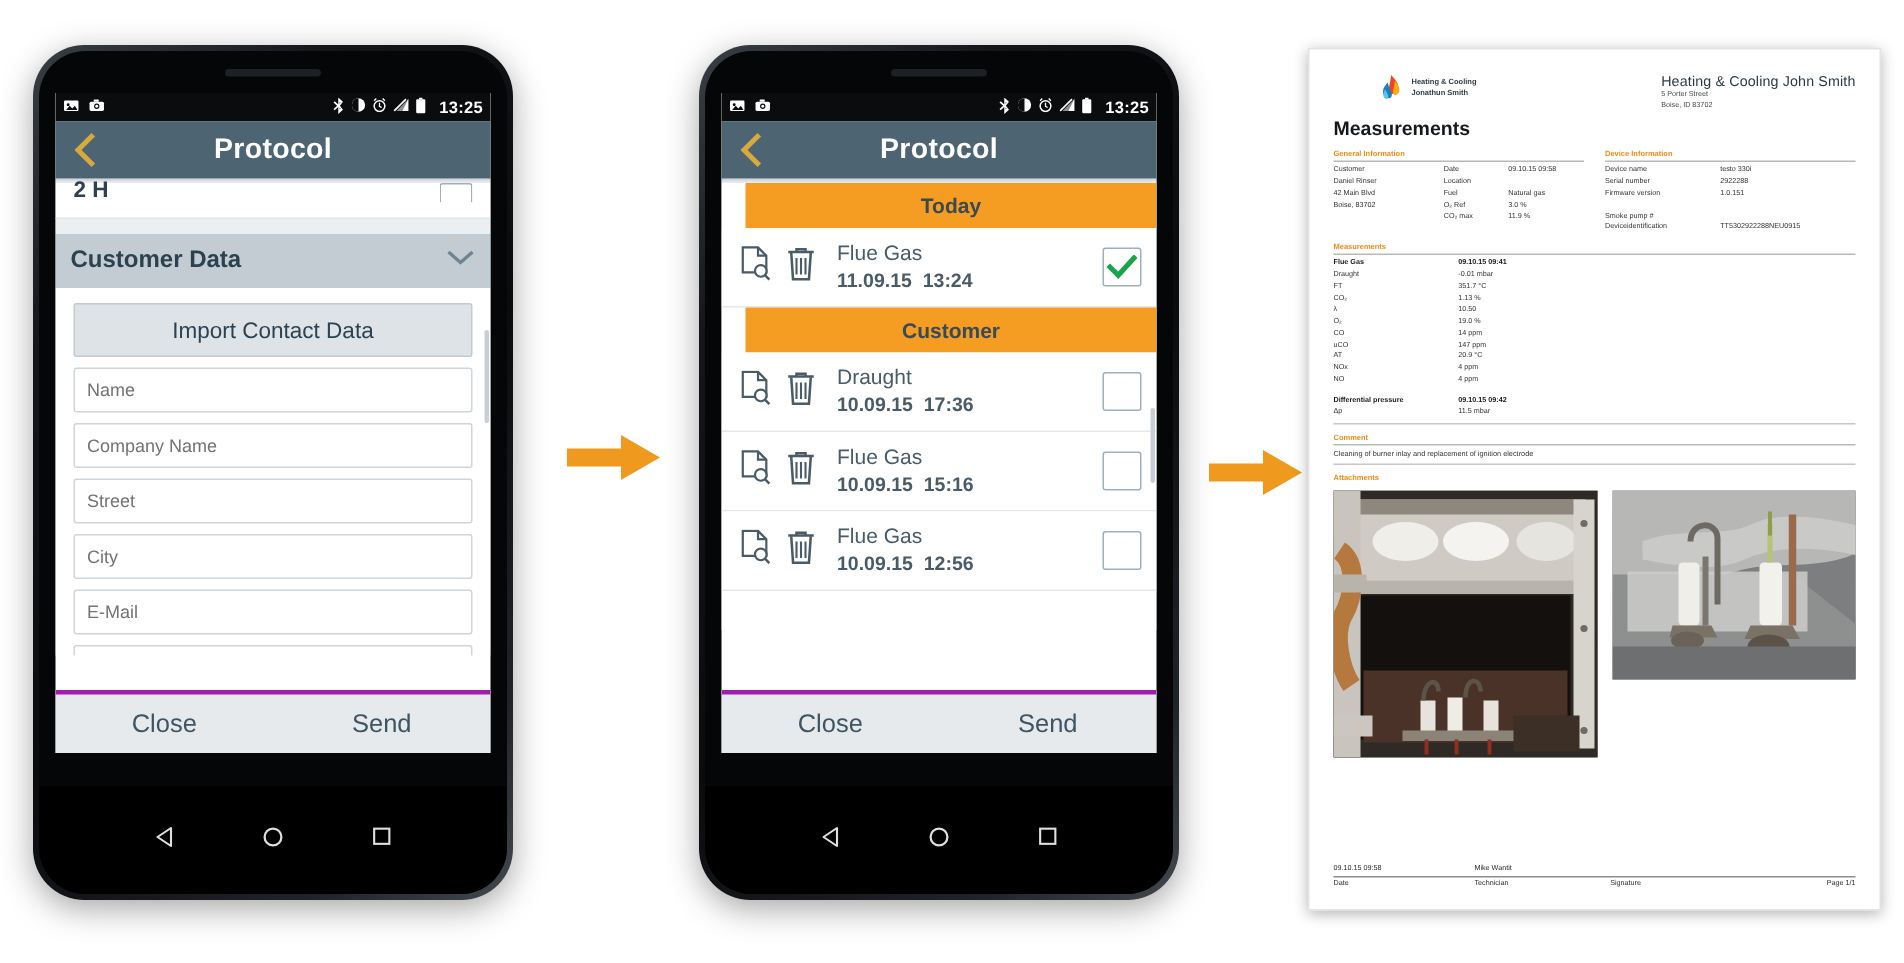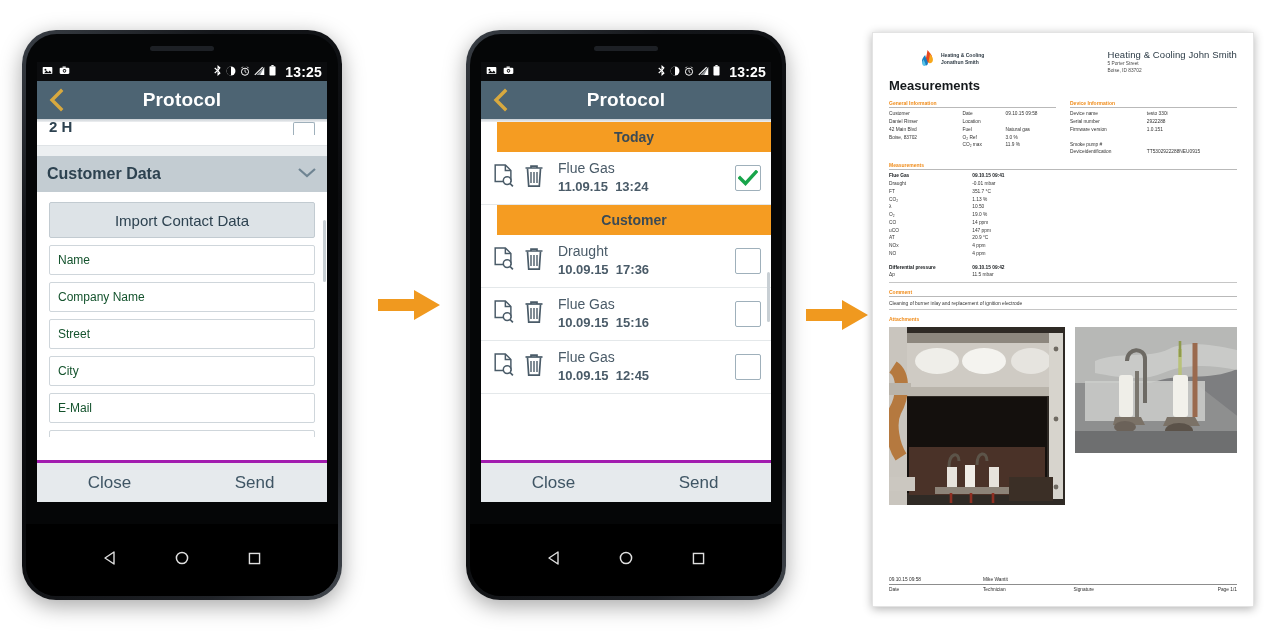--- a/index.html
+++ b/index.html
@@ -39,21 +39,21 @@
     overflow: hidden;
   }
   
   .statusbar {
     height: 19px; background: #0b0c0e; color:#fff;
     display:flex; align-items:center; padding: 0 5px;
     font-size: 11px; letter-spacing: .2px;
   }
   .sb-left { display:flex; gap:6px; align-items:center; }
   .sb-right { margin-left:auto; display:flex; gap:4px; align-items:center; }
-  .sb-clock { font-size: 14px; font-weight: 700; margin-left: 5px; font-family:"Liberation Sans", sans-serif;}
+  .sb-clock { font-size: 11px; font-weight: 700; margin-left: 5px; font-family:"Liberation Sans", sans-serif;}
   .sb-ic { display:inline-block; }
 
   
   .appbar {
     height: 38px; background:#4d6473;
     display:flex; align-items:center; position:relative;
   }
   .appbar .back {
     position:absolute; left:10px; top:50%; transform:translateY(-50%);
     width: 18px; height: 24px;
@@ -96,21 +96,21 @@
   .btn-import {
     margin: 10px 12px 4px; height: 36px;
     background:#dde3e7; border:1px solid #c2cbd1; border-radius:2px;
     display:flex; align-items:center; justify-content:center;
     color:#2d4250; font-size:15px;
   }
   .field {
     margin: 7px 12px; height: 30px;
     border:1px solid #cfd6db; border-radius:2px;
     display:flex; align-items:center; padding: 0 8px;
-    color:#14532d; font-size:12px; background:#fff;
+    color:#737373; font-size:12px; background:#fff;
   }
   .scrollbar {
     position:absolute; right:1px; top:28px; width:3px; height:62px;
     background:#c8cfd4; border-radius:2px;
   }
 
   
   .bottombar {
     position:absolute; left:0; bottom:0; width:100%;
     height: 42px; background:#e6eaed;
@@ -515,21 +515,21 @@
                     <path d="M7 4V2.2h6V4" fill="none" stroke="#4a5b68" stroke-width="1.7"></path>
                     <path d="M3.5 4.6l1.2 17.6h10.6l1.2-17.6" fill="none" stroke="#4a5b68" stroke-width="1.7"></path>
                     <path d="M7 8v11M10 8v11M13 8v11" stroke="#4a5b68" stroke-width="1.4"></path>
                   </svg>
               </span>
             </span>
             <span class="meas-texts">
               <div class="meas-name">Flue Gas</div>
               <div class="meas-date">
                 <span>10.09.15</span>
-                &nbsp;<span>12:45</span>
+                &nbsp;<span>12:56</span>
               </div>
             </span>
             <span class="meas-check"></span>
           </div>
 
           <div class="scrollbar" style="top:150px; height:50px;"></div>
         </div>
 
         <div class="bottombar">
           <span class="bb-btn">Close</span>

